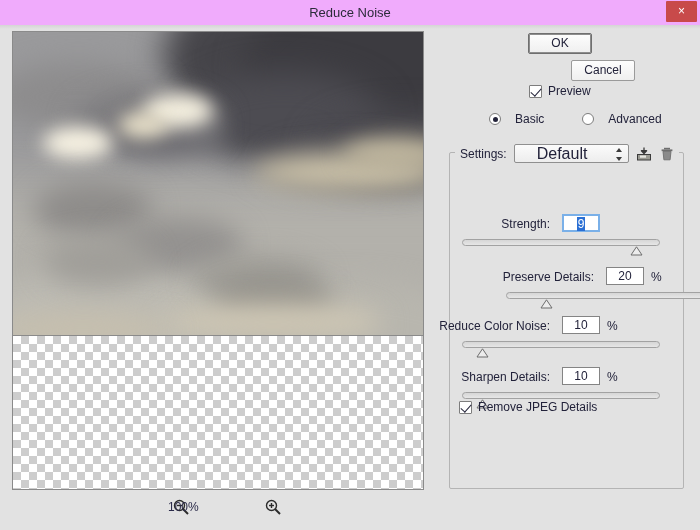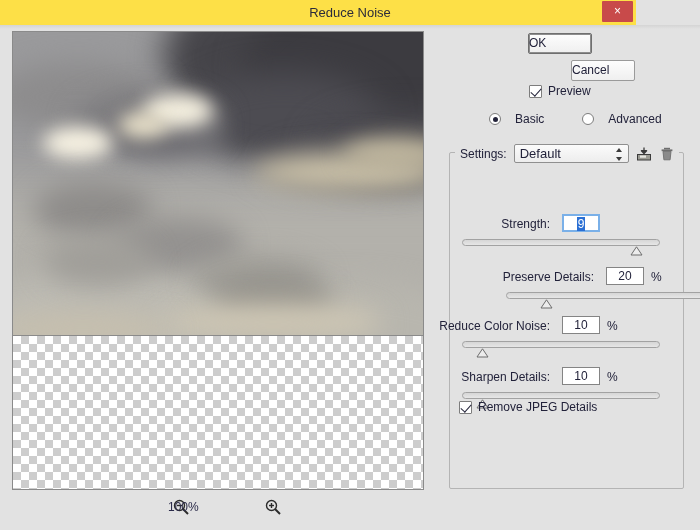--- a/index.html
+++ b/index.html
@@ -7,22 +7,22 @@
     width:700px;height:530px;overflow:hidden;
     background:#f1f1f1;
     font-family:"Liberation Sans","DejaVu Sans",sans-serif;
     font-size:12px;color:#1a1a2e;
     -webkit-font-smoothing:antialiased;
   }
   .dialog{position:relative;width:700px;height:530px;background:#e2e2e2;}
 
   
   .titlebar{
-    position:absolute;left:0;top:0;width:636px;height:25px;
-    background:#fde047;border-bottom:1px solid #dcdcdc;
+    position:absolute;left:0;top:0;width:700px;height:25px;
+    background:#f0abfc;border-bottom:1px solid #dcdcdc;
   }
   .title-text{
     position:absolute;left:0;top:0;width:700px;height:25px;
     line-height:25px;text-align:center;font-size:13px;color:#2b2b3a;
   }
   .close-btn{
     position:absolute;right:3px;top:1px;width:31px;height:21px;
     background:#c84a4a;border:none;border-radius:1px;
     color:#fff;font-size:12px;line-height:21px;text-align:center;
     cursor:pointer;padding:0;
@@ -66,21 +66,21 @@
   }
   .mag-out{left:160px;}
   .mag-in{left:252px;}
   .mag svg{display:block;}
 
   
   .btn{
     position:absolute;width:64px;height:21px;
     background:linear-gradient(#fdfdfd,#efefef);
     border:1px solid #9a9a9a;border-radius:2px;
-    font-size:12px;color:#22223a;text-align:left;line-height:19px;
+    font-size:12px;color:#22223a;text-align:center;line-height:19px;
     cursor:pointer;padding:0;font-family:inherit;
   }
   .btn-ok{left:528px;top:33px;border-color:#6f6f6f;box-shadow:0 0 0 1px #8d8d8d inset;}
   .btn-cancel{left:528px;top:60px;margin-left:43px;}
 
   .chk-row{position:absolute;display:flex;align-items:center;gap:6px;cursor:pointer;}
   .chk-preview{left:529px;top:84px;align-items:center;}
   .chk-jpeg{left:459px;top:400px;}
   .chk{
     width:13px;height:13px;background:#fff;border:1px solid #7d7d7d;
@@ -114,21 +114,21 @@
   .gb-mask{
     position:absolute;left:455px;top:146px;width:224px;height:13px;background:#e2e2e2;
   }
 
   .settings-row{position:absolute;left:460px;top:144px;display:flex;align-items:center;gap:7px;}
   .settings-lbl{font-size:12px;color:#22223a;}
   .select{
     position:relative;width:115px;height:19px;box-sizing:border-box;
     background:linear-gradient(#fbfbfb,#ededed);
     border:1px solid #8f8f8f;border-radius:2px;
-    font-size:13px;color:#22223a;line-height:17px;padding-left:5px;cursor:pointer;
+    font-size:16px;color:#22223a;line-height:17px;padding-left:22px;cursor:pointer;
   }
   .sel-arrows{
     position:absolute;right:5px;top:3px;width:7px;height:13px;
   }
   .sel-arrows .up,.sel-arrows .dn{
     position:absolute;left:0;width:0;height:0;border-left:3.5px solid transparent;border-right:3.5px solid transparent;
   }
   .sel-arrows .up{top:0;border-bottom:4px solid #3a3a3a;}
   .sel-arrows .dn{bottom:0;border-top:4px solid #3a3a3a;}
   .icon-btn{width:16px;height:16px;cursor:pointer;}

